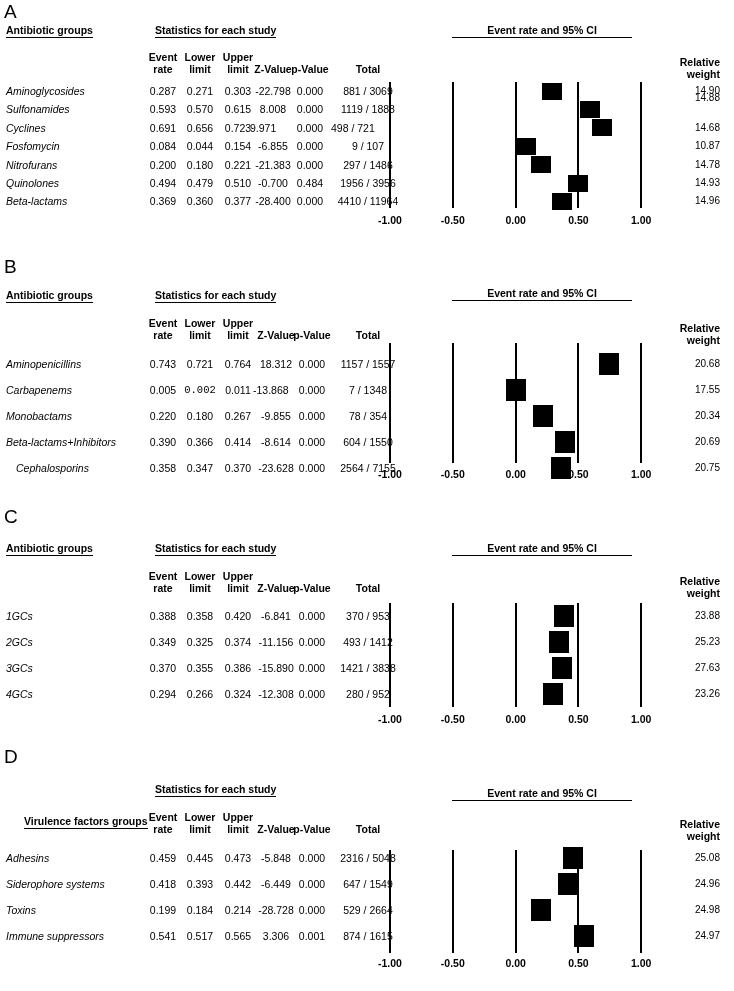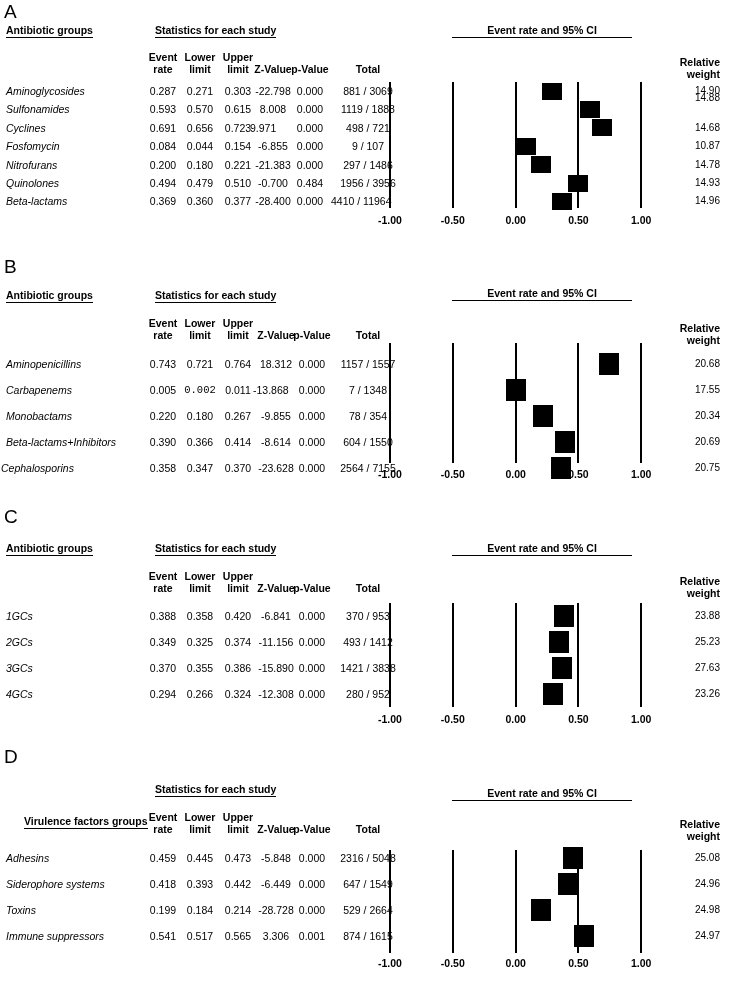--- a/index.html
+++ b/index.html
@@ -168,21 +168,21 @@
       <div class="cell" style="left: 288px; top: 103.4px; width: 44px; text-align: center;">0.000</div>
       <div class="cell" style="left: 331px; top: 103.4px; width: 74px; text-align: center;">1119 / 1888</div>
       <div class="relw" style="left: 660px; top: 92px; width: 60px;">14.88</div>
       <div class="marker" style="left: 580.081px; top: 100.9px; width: 20px; height: 17px;"></div>
       <div class="rowname" style="left: 6px; top: 121.8px;">Cyclines</div>
       <div class="cell" style="left: 141px; top: 121.8px; width: 44px; text-align: center;">0.691</div>
       <div class="cell" style="left: 178px; top: 121.8px; width: 44px; text-align: center;">0.656</div>
       <div class="cell" style="left: 216px; top: 121.8px; width: 44px; text-align: center;">0.723</div>
       <div class="cell" style="left: 250px; top: 121.8px; width: 46px; text-align: left;">9.971</div>
       <div class="cell" style="left: 288px; top: 121.8px; width: 44px; text-align: center;">0.000</div>
-      <div class="cell" style="left: 331px; top: 121.8px; width: 74px; text-align: center;">498 / 721</div>
+      <div class="cell" style="left: 331px; top: 121.8px; width: 74px; ">498 / 721</div>
       <div class="relw" style="left: 660px; top: 121.8px; width: 60px;">14.68</div>
       <div class="marker" style="left: 592.39px; top: 119.3px; width: 20px; height: 17px;"></div>
       <div class="rowname" style="left: 6px; top: 140.2px;">Fosfomycin</div>
       <div class="cell" style="left: 141px; top: 140.2px; width: 44px; text-align: center;">0.084</div>
       <div class="cell" style="left: 178px; top: 140.2px; width: 44px; text-align: center;">0.044</div>
       <div class="cell" style="left: 216px; top: 140.2px; width: 44px; text-align: center;">0.154</div>
       <div class="cell" style="left: 250px; top: 140.2px; width: 46px; text-align: center;">-6.855</div>
       <div class="cell" style="left: 288px; top: 140.2px; width: 44px; text-align: center;">0.000</div>
       <div class="cell" style="left: 331px; top: 140.2px; width: 74px; text-align: center;">9 / 107</div>
       <div class="relw" style="left: 660px; top: 140.2px; width: 60px;">10.87</div>
@@ -204,21 +204,21 @@
       <div class="cell" style="left: 288px; top: 177px; width: 44px; text-align: center;">0.484</div>
       <div class="cell" style="left: 331px; top: 177px; width: 74px; text-align: center;">1956 / 3956</div>
       <div class="relw" style="left: 660px; top: 177px; width: 60px;">14.93</div>
       <div class="marker" style="left: 567.646px; top: 174.5px; width: 20px; height: 17px;"></div>
       <div class="rowname" style="left: 6px; top: 195.4px;">Beta-lactams</div>
       <div class="cell" style="left: 141px; top: 195.4px; width: 44px; text-align: center;">0.369</div>
       <div class="cell" style="left: 178px; top: 195.4px; width: 44px; text-align: center;">0.360</div>
       <div class="cell" style="left: 216px; top: 195.4px; width: 44px; text-align: center;">0.377</div>
       <div class="cell" style="left: 250px; top: 195.4px; width: 46px; text-align: center;">-28.400</div>
       <div class="cell" style="left: 288px; top: 195.4px; width: 44px; text-align: center;">0.000</div>
-      <div class="cell" style="left: 331px; top: 195.4px; width: 74px; ">4410 / 11964</div>
+      <div class="cell" style="left: 331px; top: 195.4px; width: 74px; text-align: center;">4410 / 11964</div>
       <div class="relw" style="left: 660px; top: 195.4px; width: 60px;">14.96</div>
       <div class="marker" style="left: 551.946px; top: 192.9px; width: 20px; height: 17px;"></div>
     </div>
     <div class="panel" style="top: 255px; height: 250px;">
       <div class="panel-letter" style="top: 2px;">B</div>
       <div class="hdr-group" style="left: 6px; top: 34px;">Antibiotic groups</div>
       <div class="hdr-stats" style="left: 155px; top: 34px;">Statistics for each study</div>
       <div class="hdr-plot" style="left: 452px; top: 32px; width: 180px;">Event rate and 95% CI</div>
       <div class="hdr-relw" style="right: 14px; top: 68px;">
         <div>Relative</div>
@@ -278,21 +278,21 @@
       <div class="marker" style="left: 533.232px; top: 150px; width: 20px; height: 22px;"></div>
       <div class="rowname" style="left: 6px; top: 181px;">Beta-lactams+Inhibitors</div>
       <div class="cell" style="left: 141px; top: 181px; width: 44px; text-align: center;">0.390</div>
       <div class="cell" style="left: 178px; top: 181px; width: 44px; text-align: center;">0.366</div>
       <div class="cell" style="left: 216px; top: 181px; width: 44px; text-align: center;">0.414</div>
       <div class="cell" style="left: 253px; top: 181px; width: 46px; text-align: center;">-8.614</div>
       <div class="cell" style="left: 290px; top: 181px; width: 44px; text-align: center;">0.000</div>
       <div class="cell" style="left: 331px; top: 181px; width: 74px; text-align: center;">604 / 1550</div>
       <div class="relw" style="left: 660px; top: 181px; width: 60px;">20.69</div>
       <div class="marker" style="left: 554.584px; top: 176px; width: 20px; height: 22px;"></div>
-      <div class="rowname" style="left: 1px; top: 207px;">Cephalosporins</div>
+      <div class="rowname" style="left: 16px; top: 207px;">Cephalosporins</div>
       <div class="cell" style="left: 141px; top: 207px; width: 44px; text-align: center;">0.358</div>
       <div class="cell" style="left: 178px; top: 207px; width: 44px; text-align: center;">0.347</div>
       <div class="cell" style="left: 216px; top: 207px; width: 44px; text-align: center;">0.370</div>
       <div class="cell" style="left: 253px; top: 207px; width: 46px; text-align: center;">-23.628</div>
       <div class="cell" style="left: 290px; top: 207px; width: 44px; text-align: center;">0.000</div>
       <div class="cell" style="left: 331px; top: 207px; width: 74px; text-align: center;">2564 / 7155</div>
       <div class="relw" style="left: 660px; top: 207px; width: 60px;">20.75</div>
       <div class="marker" style="left: 550.565px; top: 202px; width: 20px; height: 22px;"></div>
     </div>
     <div class="panel" style="top: 505px; height: 250px;">

